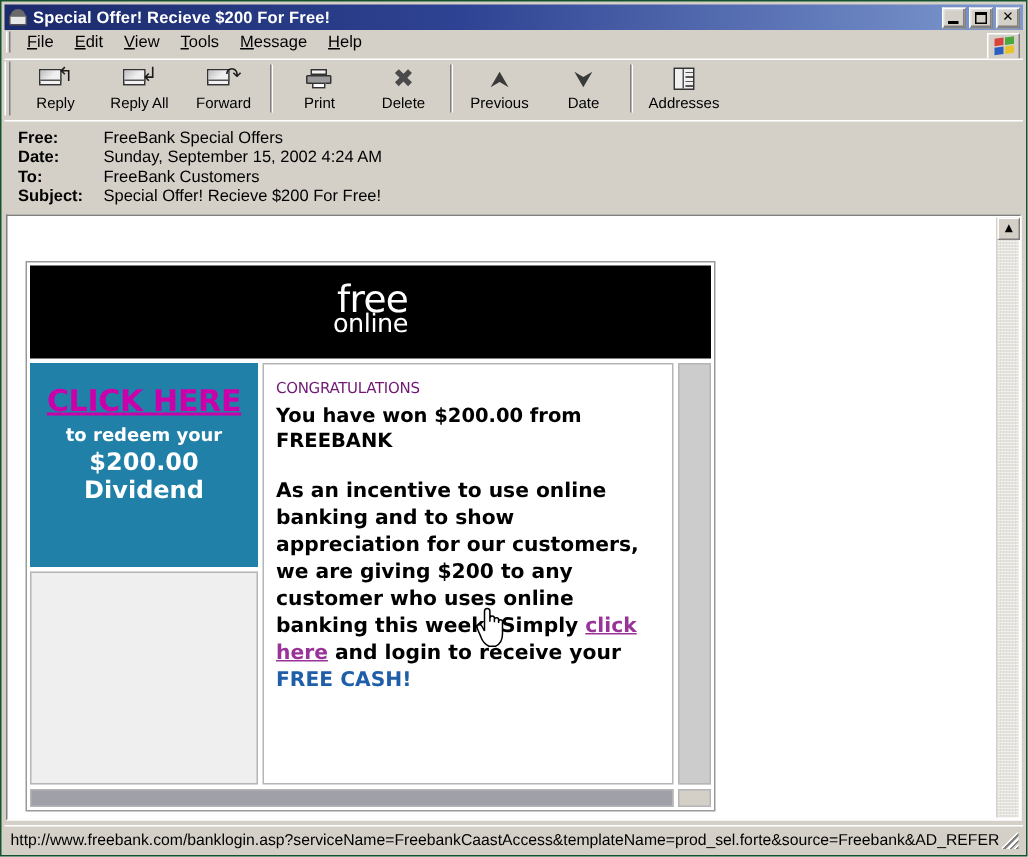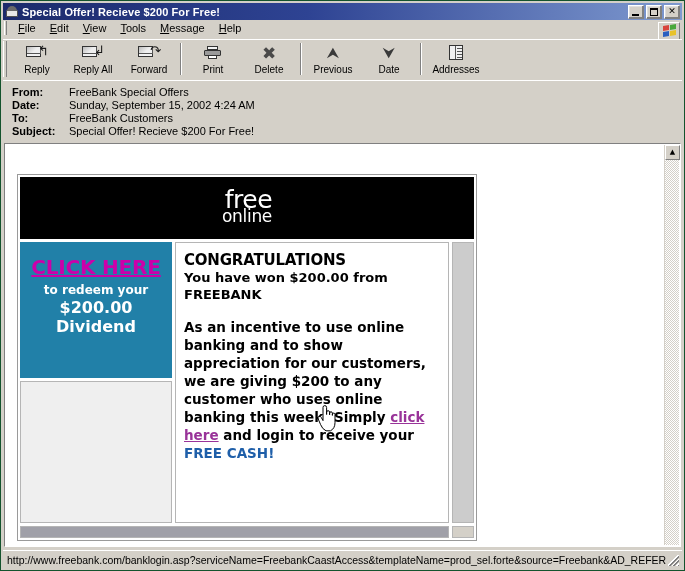--- a/index.html
+++ b/index.html
@@ -477,23 +477,23 @@
     flex: 1;
     margin-left: 3px;
     border: 1px solid #b5b5b5;
     background: #ffffff;
     box-sizing: border-box;
     padding: 8px 8px 0 8px;
     font-family: "DejaVu Sans", sans-serif;
     position: relative;
   }
   .congrats {
-    color: #000000;
-    font-size: 15px;
-    font-weight: bold;
+    color: #701a75;
+    font-size: 10px;
+    font-weight: normal;
     line-height: 18px;
     letter-spacing: -0.2px;
   }
   .wonline {
     font-size: 13px;
     font-weight: bold;
     color: #000;
     line-height: 17px;
   }
   .para {
@@ -699,21 +699,21 @@
     <div class="tbutton" style="width:62px">
       <div class="ico">
           <span class="ic-book"></span>
         </div>
       <div class="lbl">Addresses</div>
     </div>
   </div>
 
   <div class="headers">
     <div class="hrow">
-      <div class="hlabel">From:</div>
+      <div class="hlabel">Free:</div>
       <div class="hvalue">FreeBank Special Offers</div>
     </div>
     <div class="hrow">
       <div class="hlabel">Date:</div>
       <div class="hvalue">Sunday, September 15, 2002 4:24 AM</div>
     </div>
     <div class="hrow">
       <div class="hlabel">To:</div>
       <div class="hvalue">FreeBank Customers</div>
     </div>

